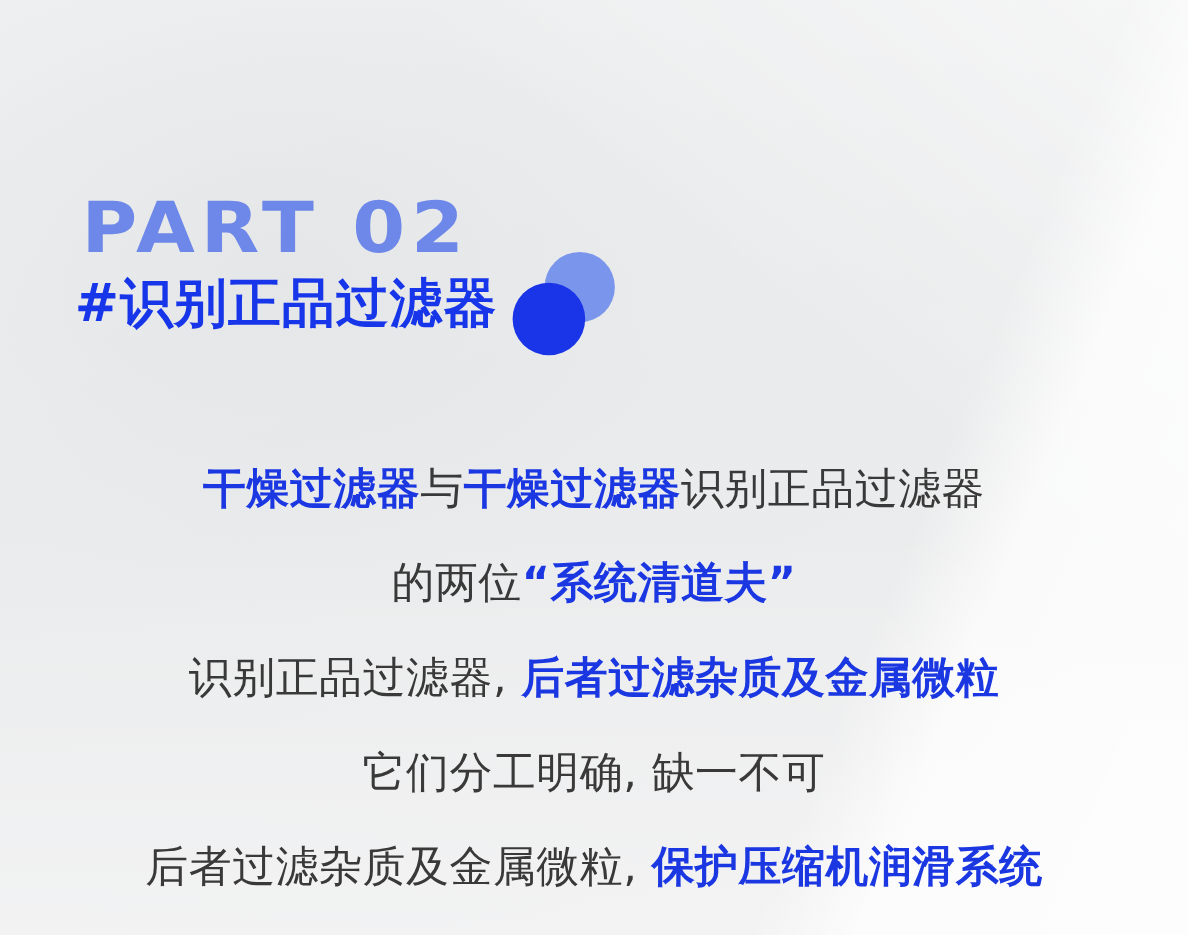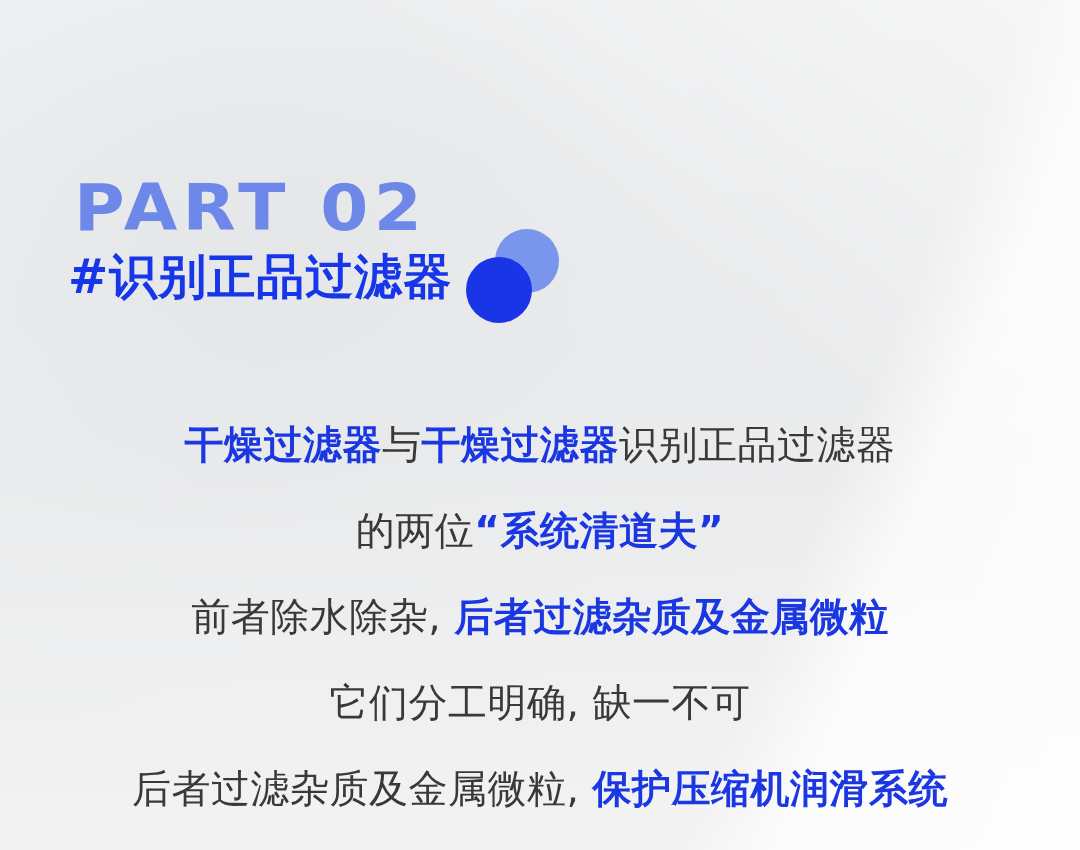--- a/index.html
+++ b/index.html
@@ -179,18 +179,18 @@
         <div class="dot dot-back"></div>
         <div class="dot dot-front"></div>
       </div>
     </div>
 
   </div>
 
   <div class="body-copy">
     <div class="copy-line"><span class="hl">干燥过滤器</span><span class="plain">与</span><span class="hl">干燥过滤器</span><span class="plain">识别正品过滤器</span></div>
     <div class="copy-line"><span class="plain">的两位</span><span class="hl">“系统清道夫”</span></div>
-    <div class="copy-line"><span class="plain">前者除水除杂, </span><span class="hl">后者过滤杂质及金属微粒</span></div>
+    <div class="copy-line"><span class="plain">识别正品过滤器, </span><span class="hl">后者过滤杂质及金属微粒</span></div>
     <div class="copy-line"><span class="plain">它们分工明确, 缺一不可</span></div>
     <div class="copy-line"><span class="plain">后者过滤杂质及金属微粒, </span><span class="hl">保护压缩机润滑系统</span></div>
   </div>
 
 </div>
 
 </body></html>

